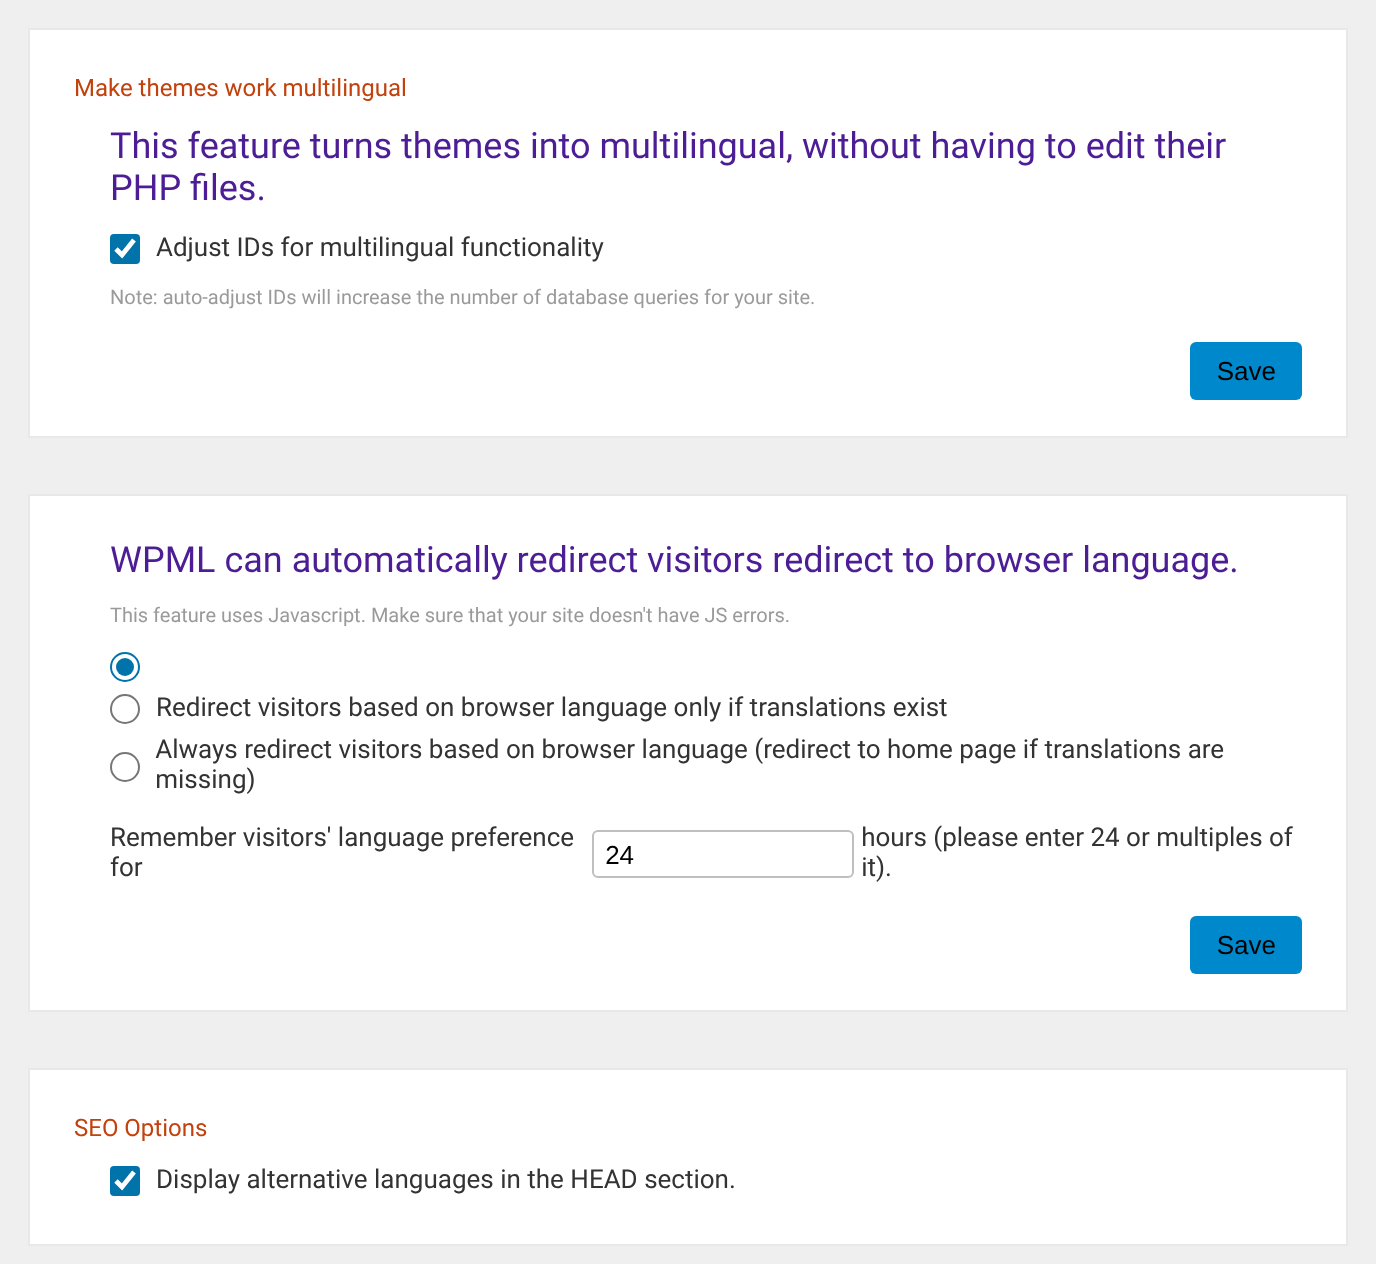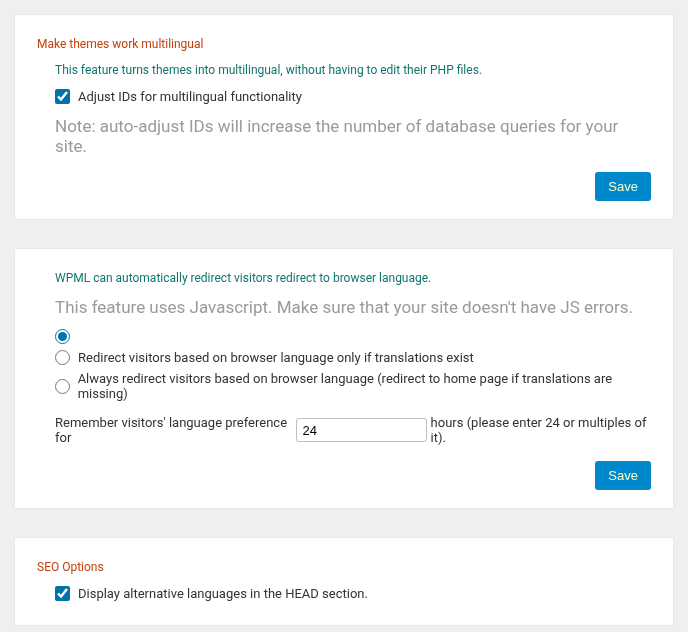--- a/index.html
+++ b/index.html
@@ -23,27 +23,27 @@
     box-sizing: border-box;
   }
   .panel:last-child { margin-bottom: 0; }
   h2 {
     font-size: 12px;
     font-weight: 400;
     margin: 0 0 12px 0;
     color: #c2410c;
   }
   .desc {
-    color: #0f766e;
+    color: #4c1d95;
     margin: 0 0 12px 18px;
-    font-size: 12px;
+    font-size: 18px;
   }
   .note {
     color: #9a9a9a;
-    font-size: 17px;
+    font-size: 10px;
     margin: 12px 0 0 18px;
   }
   .field-row {
     display: flex;
     align-items: center;
     margin: 6px 0 6px 18px;
     font-size: 13px;
     color: #333;
   }
   .field-row input[type="checkbox"],
@@ -71,21 +71,21 @@
     font-size: 13px;
     box-sizing: border-box;
   }
   .save-row {
     display: flex;
     justify-content: flex-end;
     margin-top: 16px;
   }
   button.save {
     background: #0088cc;
-    color: #fef9c3;
+    color: #000000;
     border: none;
     border-radius: 3px;
     padding: 7px 13px;
     font-size: 13px;
     cursor: pointer;
   }
 </style>
 </head>
 <body>
 

